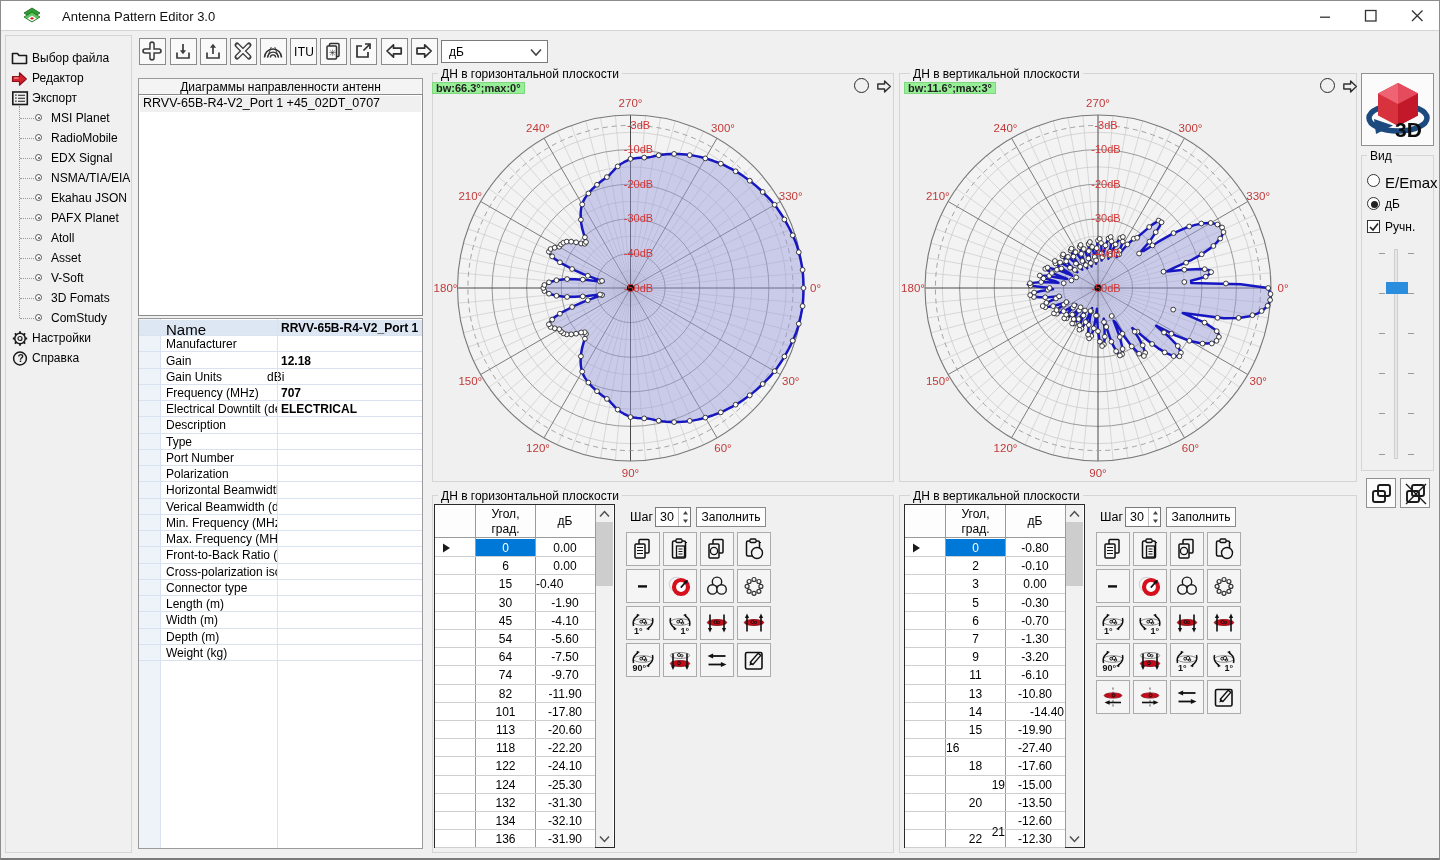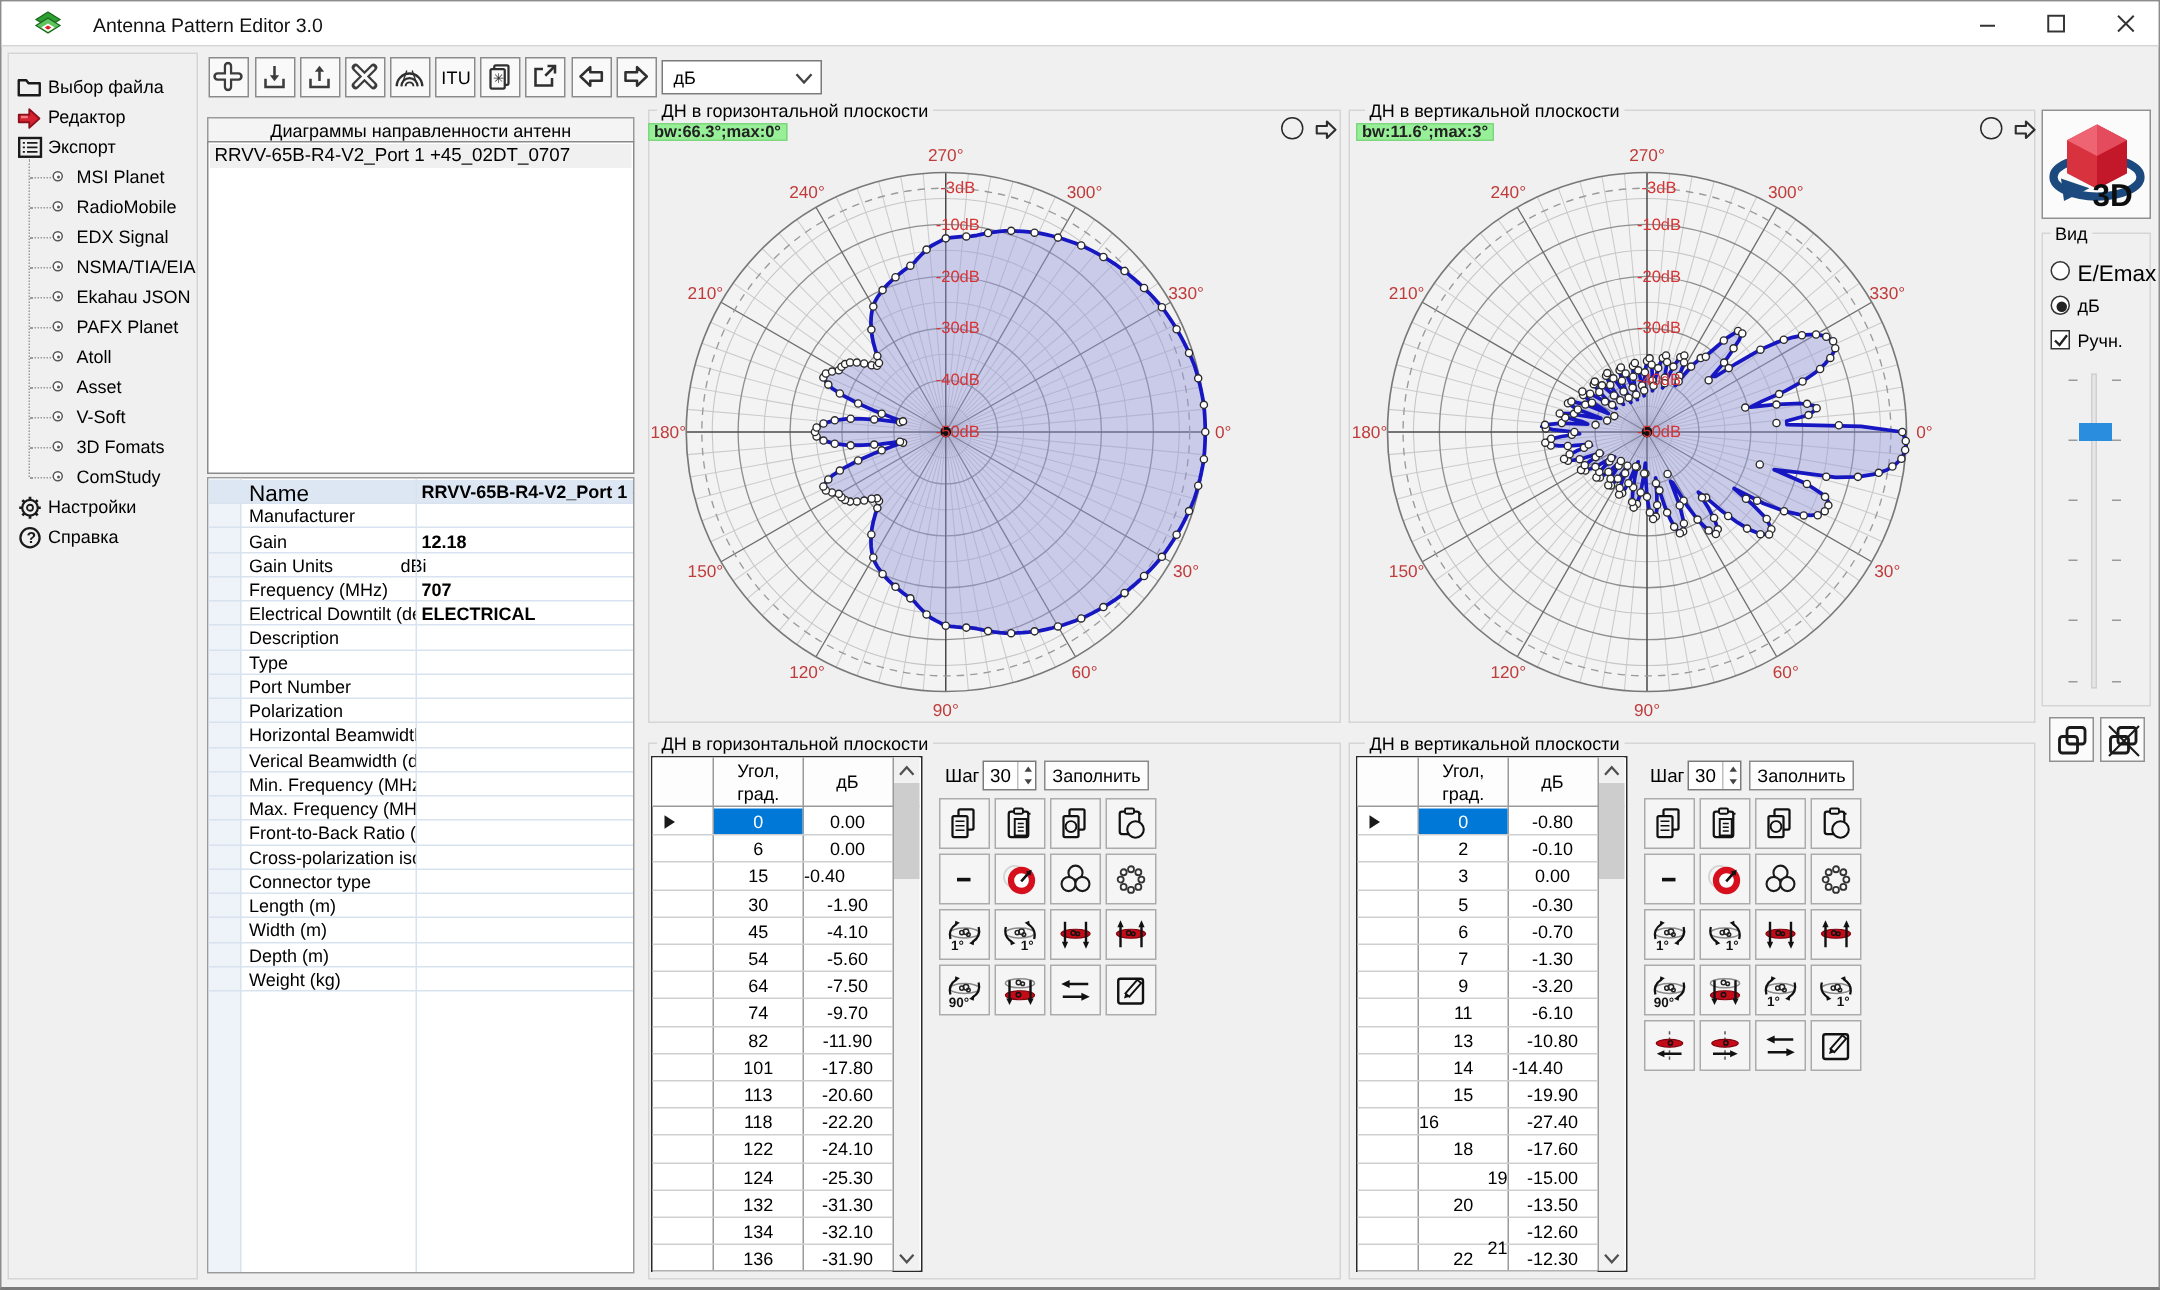--- a/index.html
+++ b/index.html
@@ -935,21 +935,21 @@
     <div class="cell" style="left:41px;top:145.2px;width:59px;text-align:center">9</div>
     <div class="cell" style="left:101px;top:145.2px;width:58px;text-align:center">-3.20</div>
     <div class="abs" style="left:0;top:178.6px;width:160px;height:1px;background:#cfcfcf"></div>
     <div class="cell" style="left:41px;top:163.4px;width:59px;text-align:center">11</div>
     <div class="cell" style="left:101px;top:163.4px;width:58px;text-align:center">-6.10</div>
     <div class="abs" style="left:0;top:196.8px;width:160px;height:1px;background:#cfcfcf"></div>
     <div class="cell" style="left:41px;top:181.6px;width:59px;text-align:center">13</div>
     <div class="cell" style="left:101px;top:181.6px;width:58px;text-align:center">-10.80</div>
     <div class="abs" style="left:0;top:215.0px;width:160px;height:1px;background:#cfcfcf"></div>
     <div class="cell" style="left:41px;top:199.8px;width:59px;text-align:center">14</div>
-    <div class="cell" style="left:91px;top:199.8px;width:58px;text-align:center">-14.40</div>
+    <div class="cell" style="left:101px;top:199.8px;width:58px;text-align:right">-14.40</div>
     <div class="abs" style="left:0;top:233.2px;width:160px;height:1px;background:#cfcfcf"></div>
     <div class="cell" style="left:41px;top:218.0px;width:59px;text-align:center">15</div>
     <div class="cell" style="left:101px;top:218.0px;width:58px;text-align:center">-19.90</div>
     <div class="abs" style="left:0;top:251.4px;width:160px;height:1px;background:#cfcfcf"></div>
     <div class="cell" style="left:41px;top:236.2px;width:59px;">16</div>
     <div class="cell" style="left:101px;top:236.2px;width:58px;text-align:center">-27.40</div>
     <div class="abs" style="left:0;top:269.6px;width:160px;height:1px;background:#cfcfcf"></div>
     <div class="cell" style="left:41px;top:254.4px;width:59px;text-align:center">18</div>
     <div class="cell" style="left:101px;top:254.4px;width:58px;text-align:center">-17.60</div>
     <div class="abs" style="left:0;top:287.8px;width:160px;height:1px;background:#cfcfcf"></div>

